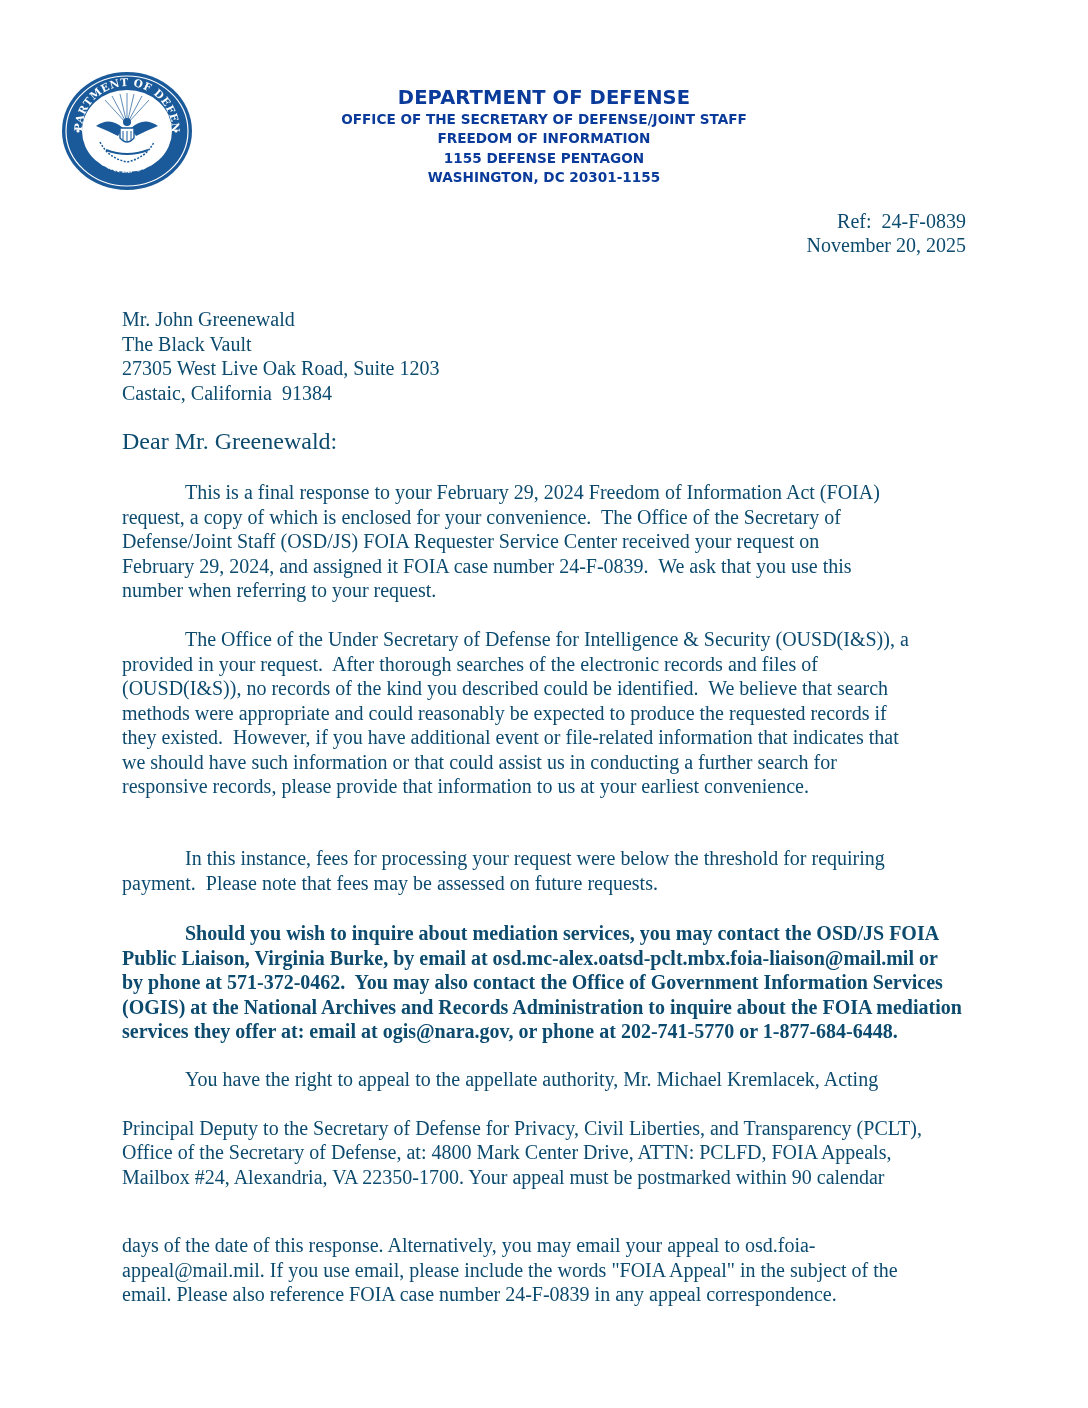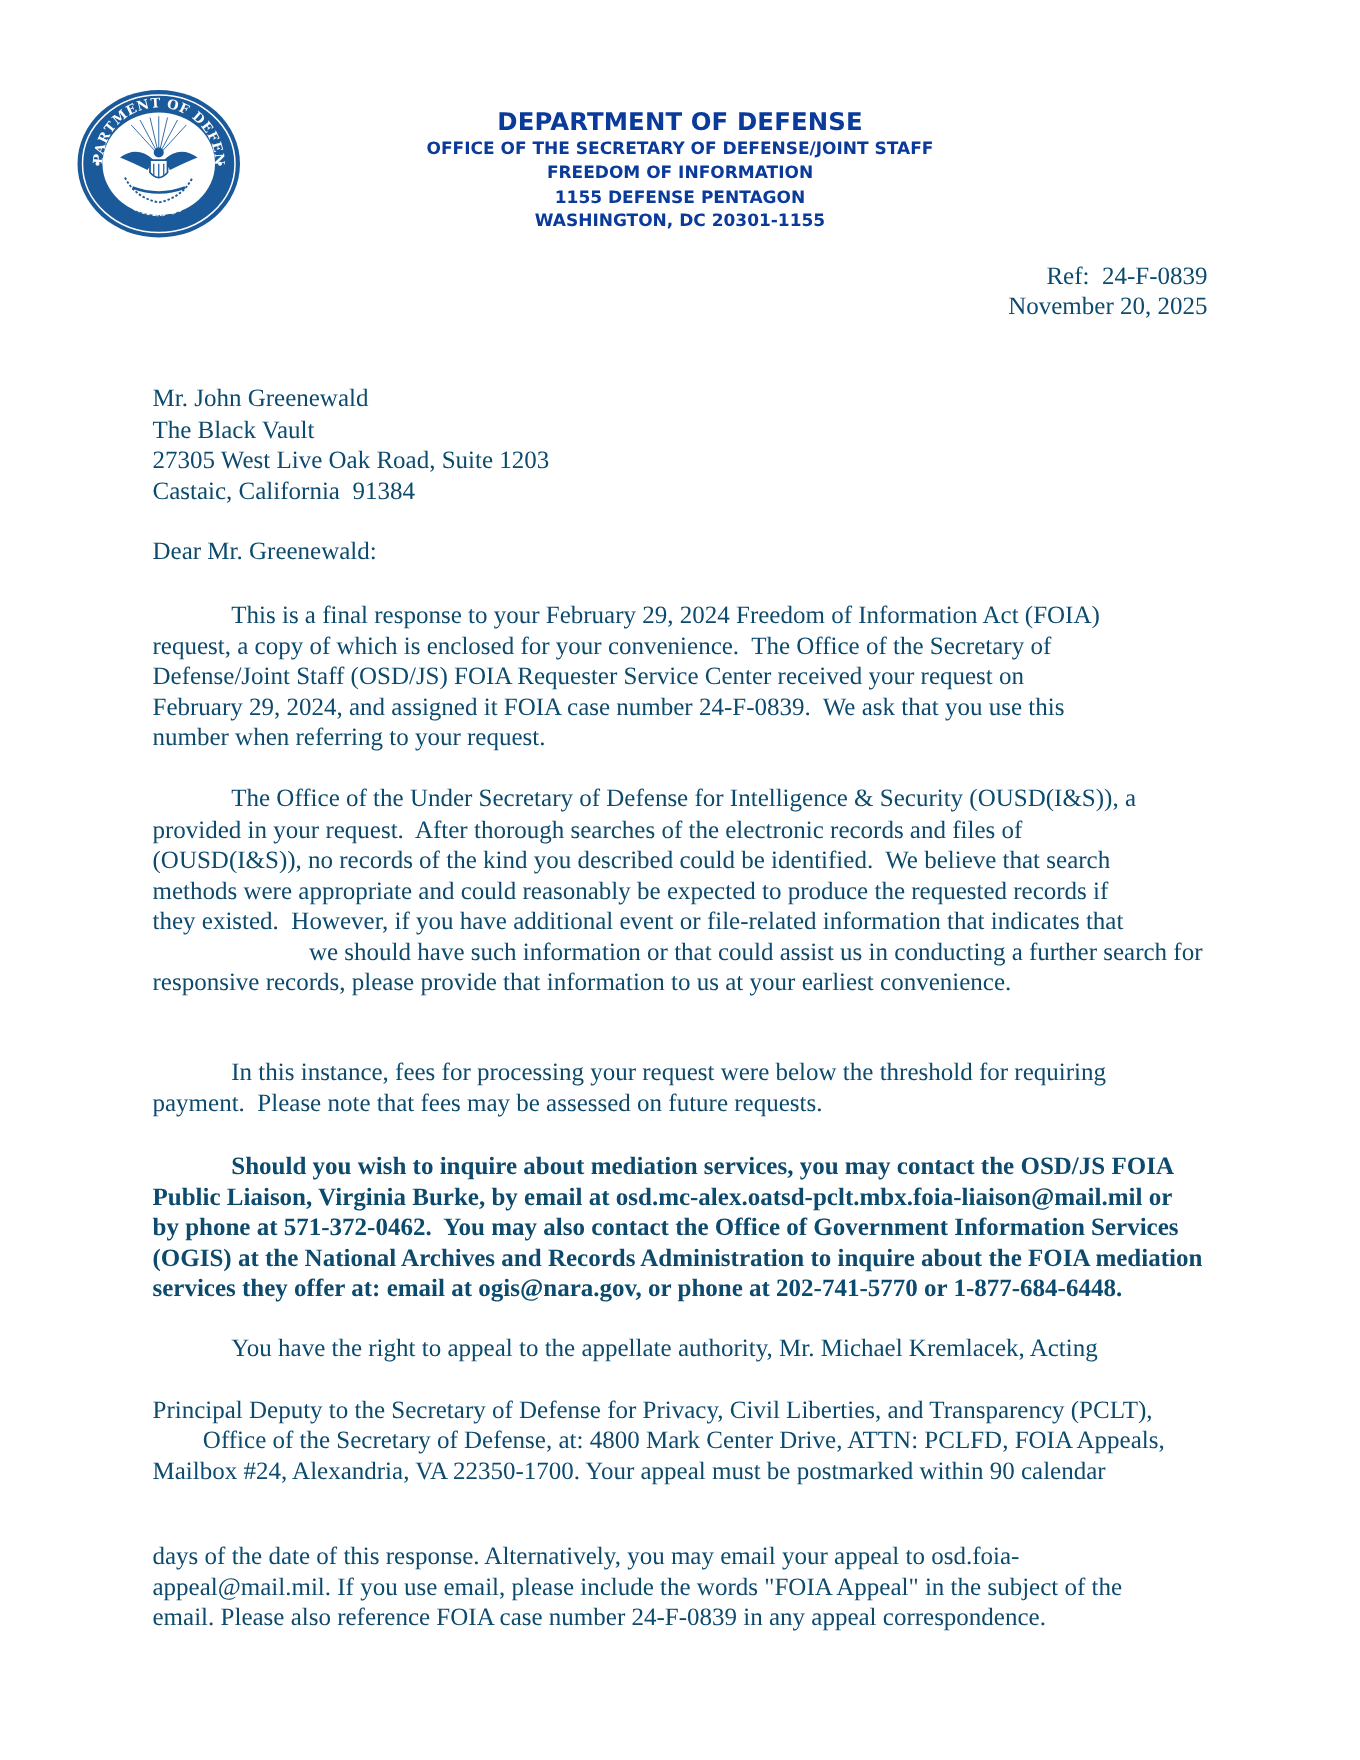--- a/index.html
+++ b/index.html
@@ -5,21 +5,21 @@
   html, body { margin: 0; padding: 0; background: #ffffff; }
   body { width: 1088px; height: 1408px; position: relative; overflow: hidden; }
   .serif { font-family: "Liberation Serif", "DejaVu Serif", serif; color: #0c4a6e; }
   .seal { position: absolute; left: 60px; top: 70px; width: 134px; height: 122px; }
   .letterhead { position: absolute; left: 300px; top: 86px; width: 488px; text-align: center;
     font-family: "DejaVu Sans", "Liberation Sans", sans-serif; color: #0a3a9a; font-weight: bold; }
   .lh-title { font-size: 19.5px; line-height: 24px; letter-spacing: 0.1px; }
   .lh-line { font-size: 13.6px; line-height: 19.3px; }
   .refblock { position: absolute; right: 122px; top: 209px; text-align: right; font-size: 20px; line-height: 24px; }
   .addr { position: absolute; left: 122px; top: 307px; font-size: 20px; line-height: 24.5px; }
-  .salutation { position: absolute; left: 122px; top: 429px; font-size: 20px; line-height: 24.5px; }
+  .salutation { position: absolute; left: 122px; top: 429px; font-size: 24px; line-height: 24.5px; }
   .para { position: absolute; left: 122px; width: 840px; font-size: 20px; line-height: 24.5px; text-align: left; }
   .indent { display: inline-block; width: 63px; }
   .p1 { top: 480px; }
   .p2 { top: 627px; }
   .p3 { top: 846px; }
   .p4 { top: 921px; font-weight: bold; }
   .p5 { top: 1067px; width: 850px; }
   .nowrap { white-space: nowrap; display: block; }
 </style>
 </head>
@@ -98,38 +98,38 @@
   <span class="nowrap" style="white-space: pre; display: block;">February 29, 2024, and assigned it FOIA case number 24-F-0839.  We ask that you use this</span>
   <span class="nowrap" style="white-space: pre; display: block;">number when referring to your request.</span>
 </div>
 
 <div class="para p2 serif">
   <span class="nowrap" style="white-space: pre; display: block;"><span class="indent"></span><span>The Office of the Under Secretary of Defense for Intelligence &amp; Security (OUSD(I&amp;S)), a</span></span>
   <span class="nowrap" style="white-space: pre; display: block;">provided in your request.  After thorough searches of the electronic records and files of</span>
   <span class="nowrap" style="white-space: pre; display: block;">(OUSD(I&amp;S)), no records of the kind you described could be identified.  We believe that search</span>
   <span class="nowrap" style="white-space: pre; display: block;">methods were appropriate and could reasonably be expected to produce the requested records if</span>
   <span class="nowrap" style="white-space: pre; display: block;">they existed.  However, if you have additional event or file-related information that indicates that</span>
-  <span class="nowrap" style="white-space: pre; display: block; text-align: right;">we should have such information or that could assist us in conducting a further search for</span>
+  <span class="nowrap" style="white-space: pre; display: block;">we should have such information or that could assist us in conducting a further search for</span>
   <span class="nowrap" style="white-space: pre; display: block;">responsive records, please provide that information to us at your earliest convenience.</span>
 </div>
 
 <div class="para p3 serif">
   <span class="nowrap" style="white-space: pre; display: block;"><span class="indent"></span><span>In this instance, fees for processing your request were below the threshold for requiring</span></span>
   <span class="nowrap" style="white-space: pre; display: block;">payment.  Please note that fees may be assessed on future requests.</span>
 </div>
 
 <div class="para p4 serif">
   <span class="nowrap" style="white-space: pre; display: block;"><span class="indent"></span><span>Should you wish to inquire about mediation services, you may contact the OSD/JS FOIA</span></span>
   <span class="nowrap" style="white-space: pre; display: block;">Public Liaison, Virginia Burke, by email at osd.mc-alex.oatsd-pclt.mbx.foia-liaison@mail.mil or</span>
   <span class="nowrap" style="white-space: pre; display: block;">by phone at 571-372-0462.  You may also contact the Office of Government Information Services</span>
   <span class="nowrap" style="white-space: pre; display: block;">(OGIS) at the National Archives and Records Administration to inquire about the FOIA mediation</span>
   <span class="nowrap" style="white-space: pre; display: block;">services they offer at: email at ogis@nara.gov, or phone at 202-741-5770 or 1-877-684-6448.</span>
 </div>
 
 <div class="para p5 serif">
   <span class="nowrap" style="white-space: pre; display: block;"><span class="indent"></span><span>You have the right to appeal to the appellate authority, Mr. Michael Kremlacek, Acting</span></span>
   <span class="nowrap" style="white-space: pre; display: block; margin-top: 24px;">Principal Deputy to the Secretary of Defense for Privacy, Civil Liberties, and Transparency (PCLT),</span>
-  <span class="nowrap" style="white-space: pre; display: block; text-align: center;">Office of the Secretary of Defense, at: 4800 Mark Center Drive, ATTN: PCLFD, FOIA Appeals,</span>
+  <span class="nowrap" style="white-space: pre; display: block;">Office of the Secretary of Defense, at: 4800 Mark Center Drive, ATTN: PCLFD, FOIA Appeals,</span>
   <span class="nowrap" style="white-space: pre; display: block;">Mailbox #24, Alexandria, VA 22350-1700. Your appeal must be postmarked within 90 calendar</span>
   <span class="nowrap" style="white-space: pre; display: block; margin-top: 44px;">days of the date of this response. Alternatively, you may email your appeal to osd.foia-</span>
   <span class="nowrap" style="white-space: pre; display: block;">appeal@mail.mil. If you use email, please include the words "FOIA Appeal" in the subject of the</span>
   <span class="nowrap" style="white-space: pre; display: block;">email. Please also reference FOIA case number 24-F-0839 in any appeal correspondence.</span>
 </div>
 
 </body></html>

